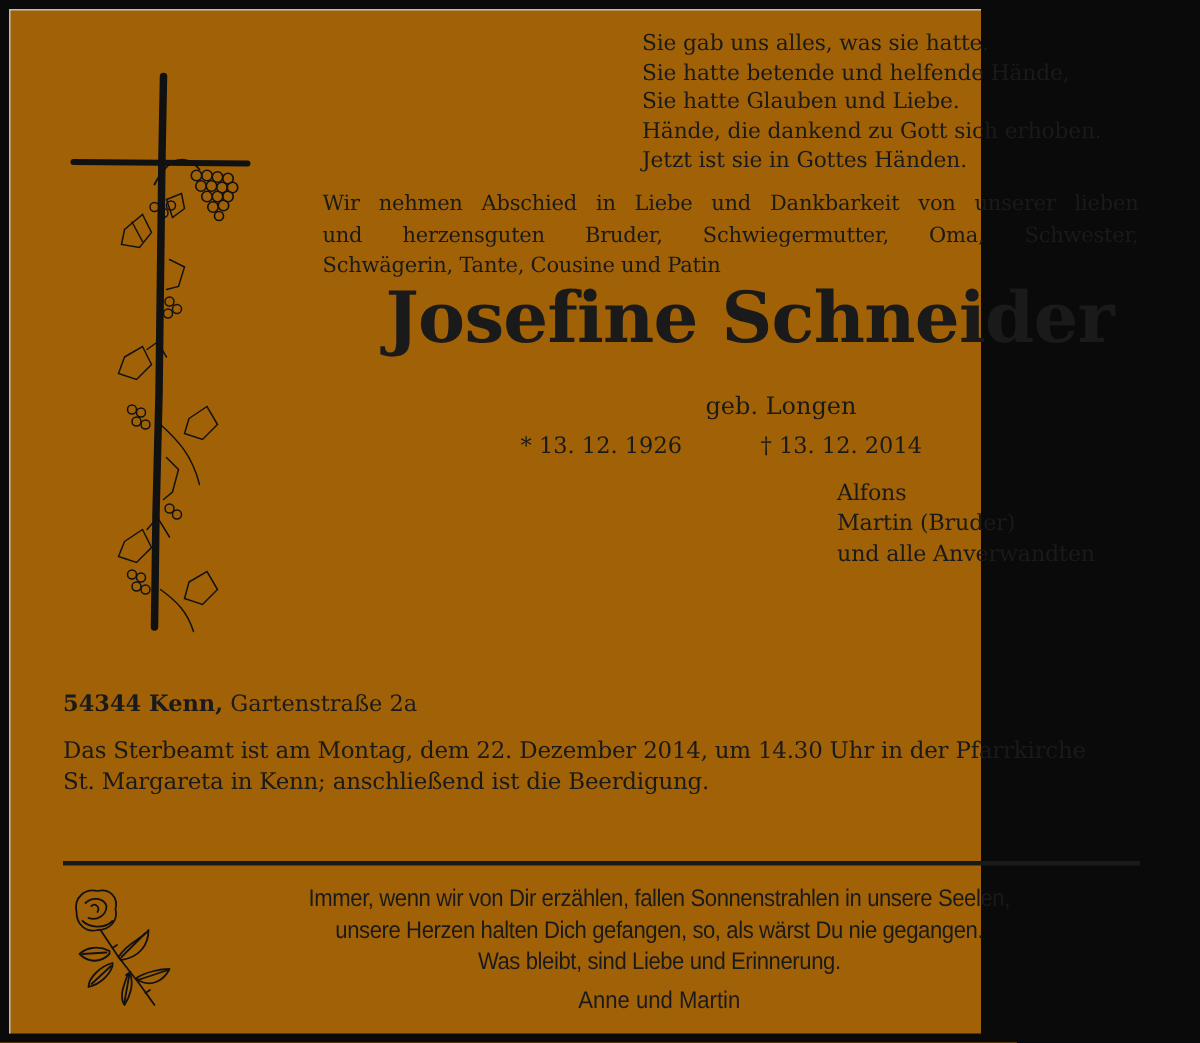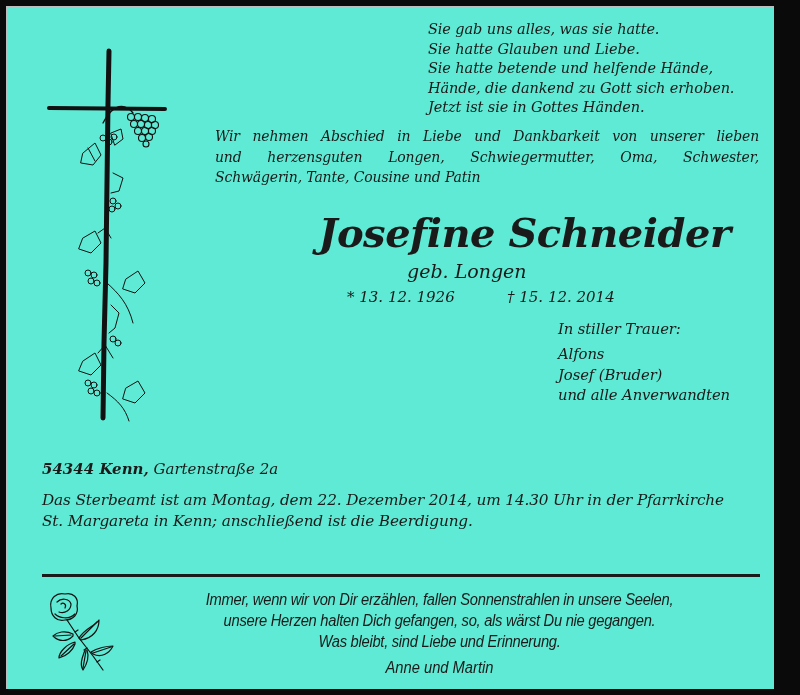--- a/index.html
+++ b/index.html
@@ -1,32 +1,31 @@
 <!DOCTYPE html>
 <html><head>
   <meta charset="utf-8">
   <style>
     html, body { margin: 0; padding: 0; }
     body { width: 800px; height: 695px; background: #0a0a0a; overflow: hidden; }
     .card {
-      position: absolute; left: 6px; top: 6px; width: 768px; height: 683px;
-      background: #5eead4; color: #1a1a1a;
+      position: absolute; left: 6px; top: 6px; width: 648px; height: 683px;
+      background: #a16207; color: #1a1a1a;
       font-family: "DejaVu Serif", "Liberation Serif", serif;
       border-left: 1px solid #bdbdbd; border-top: 1px solid #bdbdbd;
       box-sizing: border-box;
-      font-style: italic;
     }
     .abs { position: absolute; }
     .poem { left: 421px; top: 13px; font-size: 14.5px; line-height: 19.6px; white-space: nowrap; letter-spacing: -0.1px; }
     .poem div { display: block; }
     .intro { left: 208px; top: 119px; width: 544px; font-size: 14px; line-height: 20.5px; text-align: justify; letter-spacing: -0.15px; }
     .intro .line { display: block; text-align-last: justify; }
     .intro .line.last { text-align-last: left; }
-    .name { left: 250px; top: 200px; width: 465px; text-align: center; font-size: 40px; font-weight: bold; line-height: 52px; letter-spacing: -0.5px; white-space: nowrap; margin-left: 35px; }
-    .born-name { left: 400px; top: 254px; width: 200px; text-align: left; font-size: 19px; line-height: 20px; }
+    .name { left: 250px; top: 180px; width: 465px; text-align: center; font-size: 47px; font-weight: bold; line-height: 52px; letter-spacing: -0.5px; white-space: nowrap; }
+    .born-name { left: 364px; top: 254px; width: 200px; text-align: right; font-size: 16px; line-height: 20px; }
     .dates { top: 280px; font-size: 15px; line-height: 20px; white-space: nowrap; text-align: right; }
     .dates.birth { left: 340px; }
     .dates.death { left: 500px; }
     .mourners { left: 551px; top: 312px; font-size: 14.8px; line-height: 20.4px; white-space: nowrap; letter-spacing: -0.1px; }
     .mourners .hdr { margin-bottom: 5px; }
     .addr { left: 35px; top: 452px; font-size: 15px; line-height: 20px; white-space: nowrap; }
     .addr b { font-weight: bold; }
     .service { left: 35px; top: 483px; font-size: 15.3px; line-height: 20.8px; white-space: nowrap; letter-spacing: -0.15px; }
     .prayer { left: 35px; top: 534px; font-size: 15.3px; line-height: 20.8px; white-space: nowrap; letter-spacing: -0.15px; }
     .rule { left: 35px; top: 567px; width: 718px; height: 3px; background: #1a1a1a; }
@@ -97,41 +96,40 @@
             <circle cx="54" cy="350" r="3"></circle>
           <path d="M64 350 C75 358 82 365 86 378"></path>
           <path d="M83 345 L95 338 L102 350 L92 360 L80 356 Z"></path>
         </g>
       </g>
     </svg>
   </div>
 
   <div class="abs poem">
     <div>Sie gab uns alles, was sie hatte.</div>
+    <div>Sie hatte betende und helfende Hände,</div>
     <div>Sie hatte Glauben und Liebe.</div>
-    <div>Sie hatte betende und helfende Hände,</div>
     <div>Hände, die dankend zu Gott sich erhoben.</div>
     <div>Jetzt ist sie in Gottes Händen.</div>
   </div>
 
   <div class="abs intro">
     <span class="line">Wir nehmen Abschied in Liebe und Dankbarkeit von unserer lieben</span>
-    <span class="line">und herzensguten Longen, Schwiegermutter, Oma, Schwester,</span>
+    <span class="line">und herzensguten Bruder, Schwiegermutter, Oma, Schwester,</span>
     <span class="line last">Schwägerin, Tante, Cousine und Patin</span>
   </div>
 
   <div class="abs name">Josefine Schneider</div>
   <div class="abs born-name">geb. Longen</div>
   <div class="abs dates birth">* 13. 12. 1926</div>
-  <div class="abs dates death">† 15. 12. 2014</div>
+  <div class="abs dates death">† 13. 12. 2014</div>
 
   <div class="abs mourners">
-    <div class="hdr">In stiller Trauer:</div>
     <div>Alfons</div>
-    <div>Josef (Bruder)</div>
+    <div>Martin (Bruder)</div>
     <div>und alle Anverwandten</div>
   </div>
 
   <div class="abs addr">
     <b>54344 Kenn,</b>
     <span>Gartenstraße 2a</span>
   </div>
 
   <div class="abs service">
     <div>Das Sterbeamt ist am Montag, dem 22. Dezember 2014, um 14.30 Uhr in der Pfarrkirche</div>

